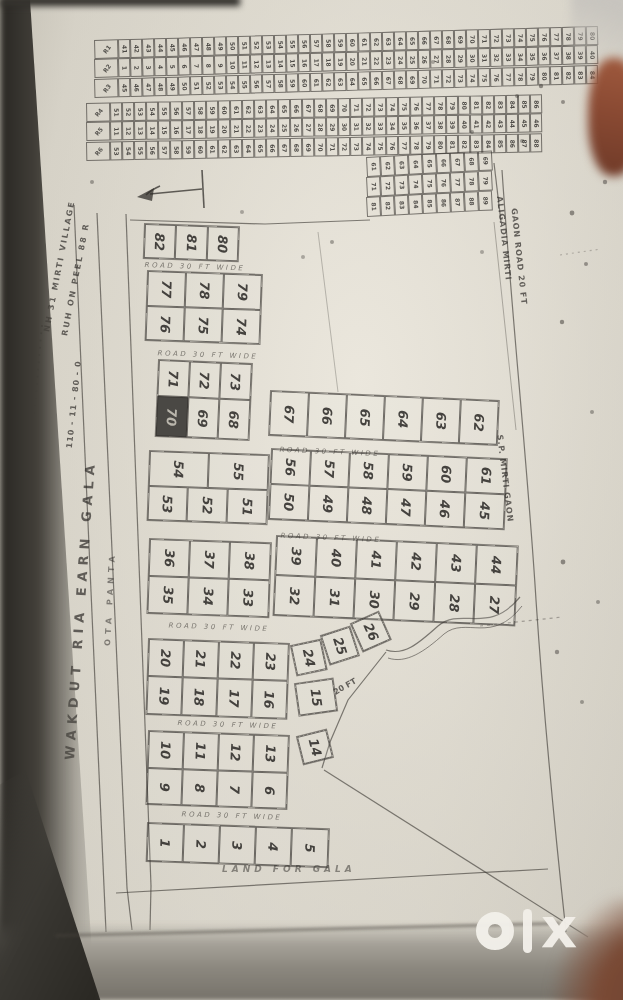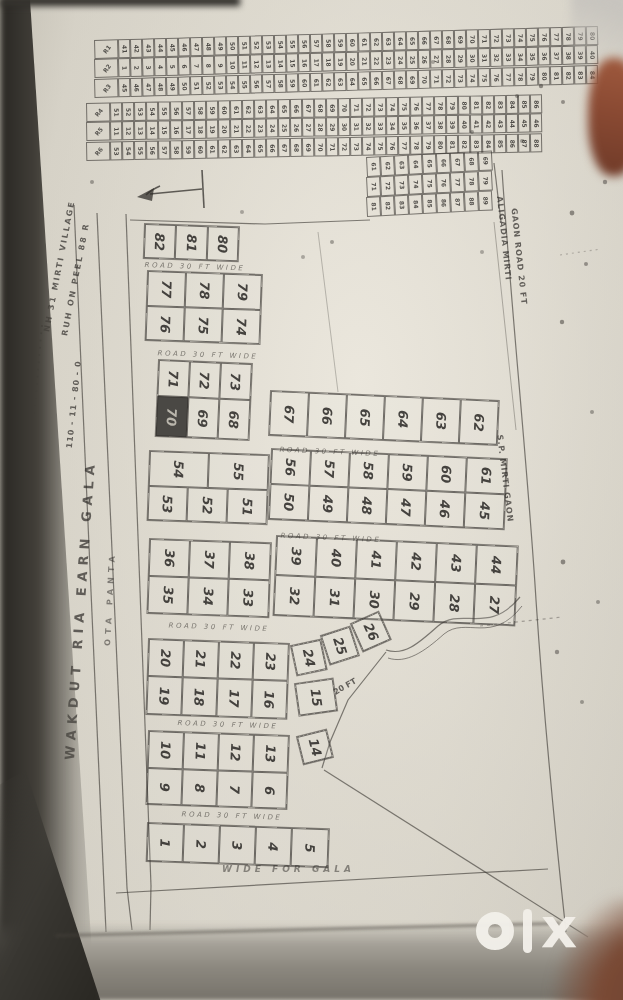--- a/index.html
+++ b/index.html
@@ -1259,21 +1259,21 @@
     <div class="scr" style="left:6px;top:260px;width:145px;font-size:8px;letter-spacing:2px;transform:rotate(-79deg)">RUH ON PEEL 88 R</div>
     <div class="scr" style="left:29px;top:399px;width:90px;font-size:8px;letter-spacing:1px;transform:rotate(-84deg)">110 - 11 - 80 - 0</div>
     <div class="scr" style="left:-80px;top:602px;width:320px;font-size:13px;letter-spacing:6px;transform:rotate(-86deg);text-align:center">WAKDUT RIA EARN GALA</div>
     <div class="scr" style="left:10px;top:594px;width:200px;font-size:8px;letter-spacing:5px;transform:rotate(-87deg);text-align:center;opacity:.75">OTA PANTA</div>
     <div class="scr" style="left:-57px;top:364px;width:190px;font-size:10px;transform:rotate(-85deg);text-align:center">· · · · · · · · · · · · ·</div>
     <div class="scr" style="left:-25px;top:95px;width:90px;font-size:9px;transform:rotate(-80deg);text-align:center">· · · · · ·</div>
     <div class="scr" style="left:429px;top:234px;width:150px;font-size:8px;letter-spacing:1px;transform:rotate(84deg);text-align:center">ALIGADIA MIRTI</div>
     <div class="scr" style="left:444px;top:252px;width:150px;font-size:8px;letter-spacing:1px;transform:rotate(84deg);text-align:center">GAON ROAD 20 FT</div>
     <div class="scr" style="left:450px;top:474px;width:110px;font-size:8px;letter-spacing:1px;transform:rotate(83deg);text-align:center">S.P. MIRTI GAON</div>
     <div class="scr" style="left:315px;top:682px;width:60px;font-size:8px;transform:rotate(-30deg);text-align:center">20 FT</div>
-    <div class="scr" style="left:222px;top:864px;width:150px;font-size:9px;letter-spacing:4px;font-style:italic;opacity:.7">WIDE FOR GALA</div>
+    <div class="scr" style="left:222px;top:864px;width:150px;font-size:9px;letter-spacing:4px;font-style:italic;opacity:.7">LAND FOR GALA</div>
   </div>
 
   <div class="corner-topright"></div>
   <div class="edge-left"></div>
   <div class="edge-top"></div>
   <div class="finger-top"></div>
   <div class="bottom-band"></div>
   <div class="bottom-left-dark"></div>
   <div class="finger-bottom"></div>
   <div class="paper-bottom-edge"></div>

